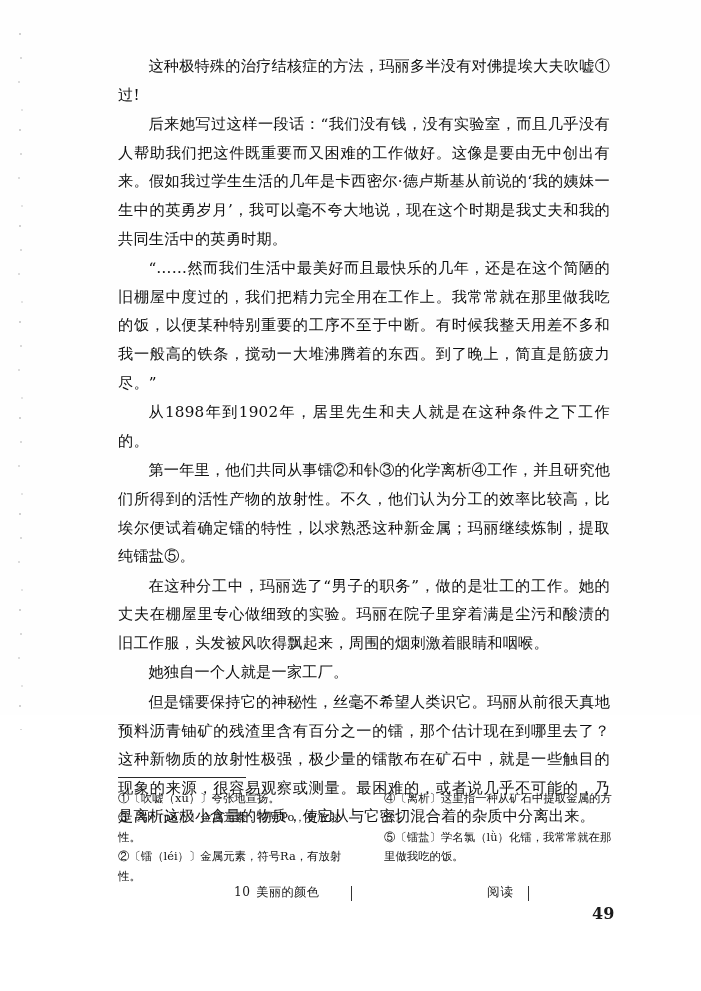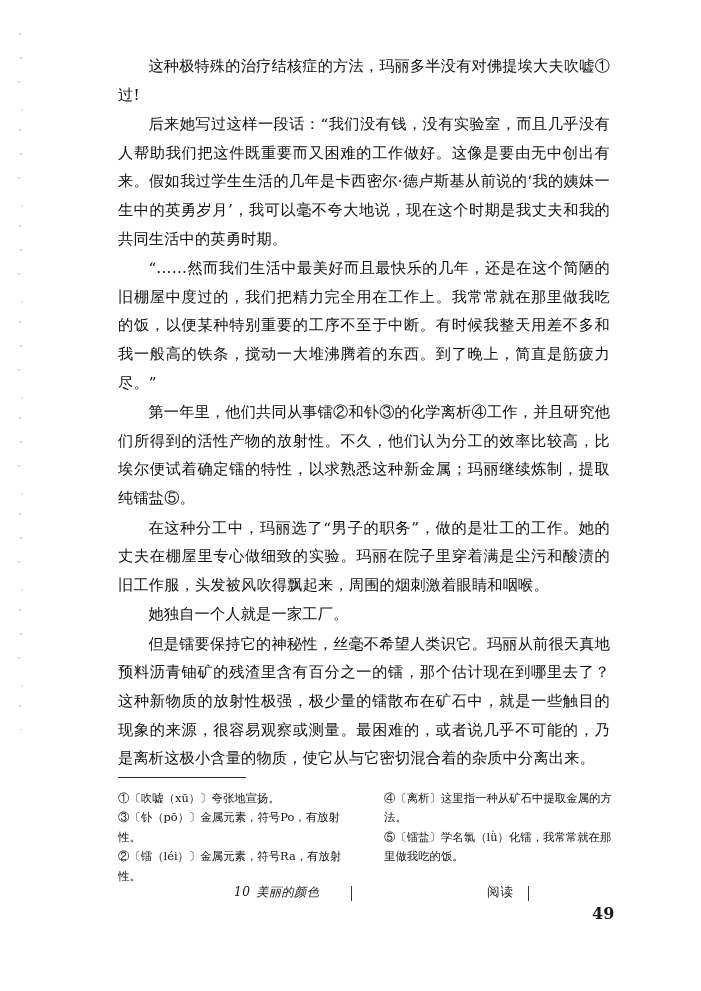--- a/index.html
+++ b/index.html
@@ -80,21 +80,20 @@
     margin: 0 0 0 0;
     text-indent: 0;
   }
   .footer-chapter {
     position: absolute;
     left: 234px;
     top: 884px;
     font-size: 12.2px;
     letter-spacing: 0.4px;
     white-space: nowrap;
-    font-style: italic;
   }
   .footer-chapter .num {
     margin-right: 6px;
   }
   .footer-bar {
     position: absolute;
     left: 351px;
     top: 886px;
     width: 1px;
     height: 15px;
@@ -128,20 +127,21 @@
 <body>
 
 <div class="page">
 
   <div class="gutter-speckle"></div>
 
   <div class="content">
     <p class="para">这种极特殊的治疗结核症的方法，玛丽多半没有对佛提埃大夫吹嘘①过!</p>
     <p class="para">后来她写过这样一段话：“我们没有钱，没有实验室，而且几乎没有人帮助我们把这件既重要而又困难的工作做好。这像是要由无中创出有来。假如我过学生生活的几年是卡西密尔·德卢斯基从前说的‘我的姨妹一生中的英勇岁月’，我可以毫不夸大地说，现在这个时期是我丈夫和我的共同生活中的英勇时期。</p>
     <p class="para">“……然而我们生活中最美好而且最快乐的几年，还是在这个简陋的旧棚屋中度过的，我们把精力完全用在工作上。我常常就在那里做我吃的饭，以便某种特别重要的工序不至于中断。有时候我整天用差不多和我一般高的铁条，搅动一大堆沸腾着的东西。到了晚上，简直是筋疲力尽。”</p>
+    <p class="para">从1898年到1902年，居里先生和夫人就是在这种条件之下工作的。</p>
     <p class="para">第一年里，他们共同从事镭②和钋③的化学离析④工作，并且研究他们所得到的活性产物的放射性。不久，他们认为分工的效率比较高，比埃尔便试着确定镭的特性，以求熟悉这种新金属；玛丽继续炼制，提取纯镭盐⑤。</p>
     <p class="para">在这种分工中，玛丽选了“男子的职务”，做的是壮工的工作。她的丈夫在棚屋里专心做细致的实验。玛丽在院子里穿着满是尘污和酸渍的旧工作服，头发被风吹得飘起来，周围的烟刺激着眼睛和咽喉。</p>
     <p class="para">她独自一个人就是一家工厂。</p>
     <p class="para">但是镭要保持它的神秘性，丝毫不希望人类识它。玛丽从前很天真地预料沥青铀矿的残渣里含有百分之一的镭，那个估计现在到哪里去了？这种新物质的放射性极强，极少量的镭散布在矿石中，就是一些触目的现象的来源，很容易观察或测量。最困难的，或者说几乎不可能的，乃是离析这极小含量的物质，使它从与它密切混合着的杂质中分离出来。</p>
   </div>
 
   <div class="notes-rule"></div>
 
   <div class="notes">
     <div class="notes-col">

